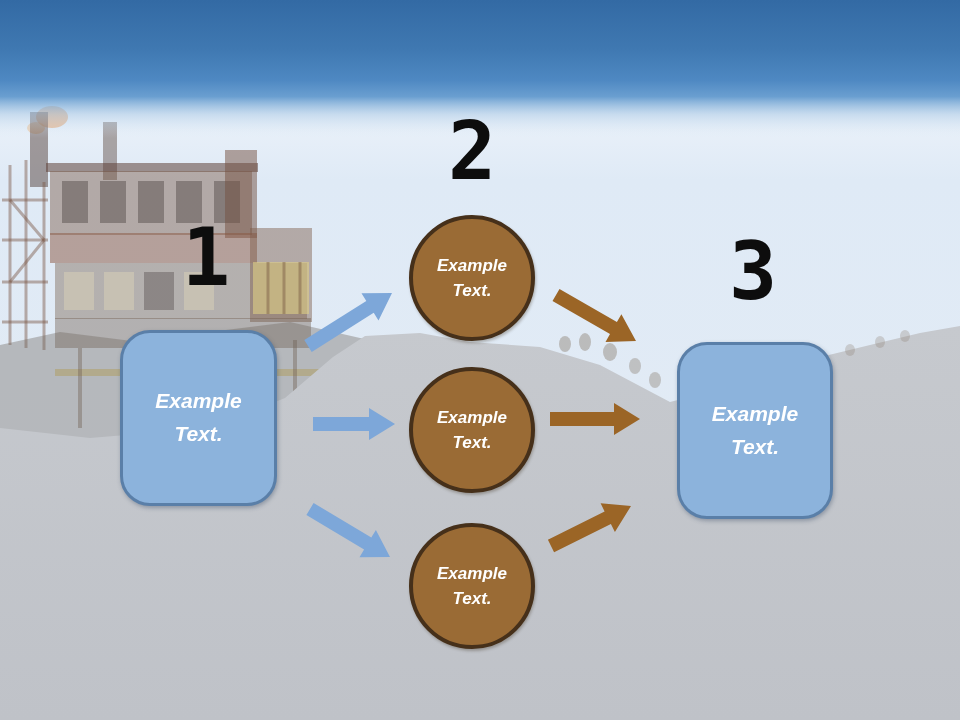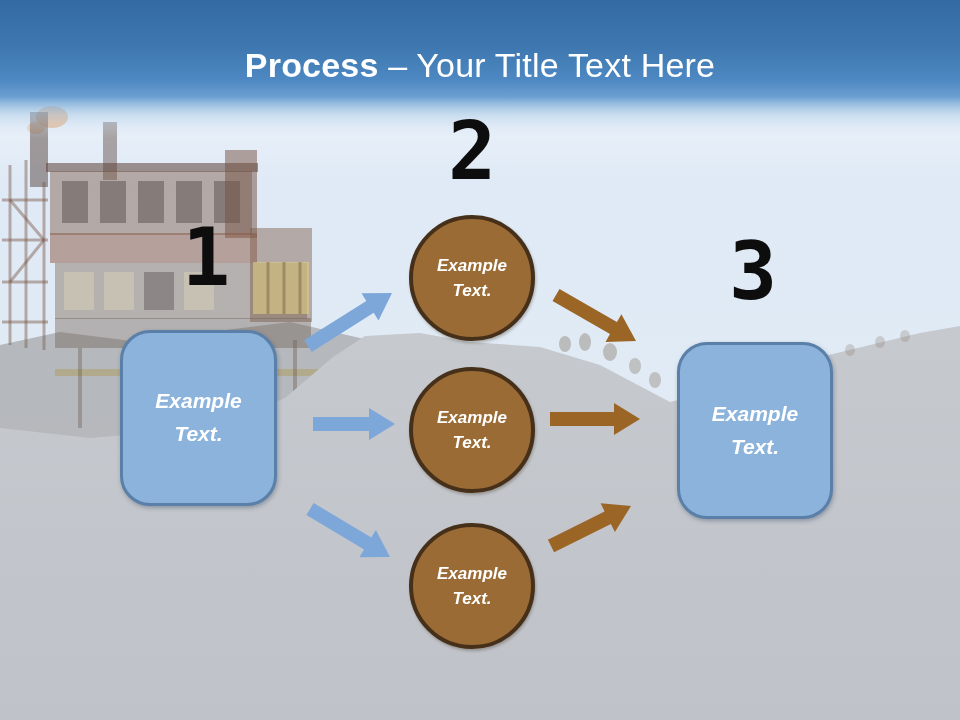--- a/index.html
+++ b/index.html
@@ -155,24 +155,20 @@
 
   <svg class="arrows" id="arrowLayer" width="960" height="720" viewBox="0 0 960 720">
       <polygon points="311.7,351.9 373.7,312.8 378.5,320.4 392,293 361.5,293.3 366.3,301 304.3,340.1" fill="#7da7d9"></polygon>
       <polygon points="313,431 369,431 369,440 395,424 369,408 369,417 313,417" fill="#7da7d9"></polygon>
       <polygon points="306.4,515 364.1,549.6 359.5,557.3 390,557 375.9,529.9 371.3,537.6 313.6,503" fill="#7da7d9"></polygon>
       <polygon points="552.5,301.1 610,334.1 605.5,341.9 636,341 621.4,314.2 616.9,322 559.5,288.9" fill="#9b6526"></polygon>
       <polygon points="550,426 614,426 614,435 640,419 614,403 614,412 550,412" fill="#9b6526"></polygon>
       <polygon points="554.1,552.3 610.9,523.9 614.9,531.9 631,506 600.6,503.3 604.6,511.4 547.9,539.7" fill="#9b6526"></polygon>
     </svg>
 
-  <div class="title-wrap">
-    <span class="t-bold">Process</span>
-    <span class="t-rest">– Your Title Text Here</span>
-  </div>
 
   <div class="step-num" id="num1">1</div>
   <div class="step-num" id="num2">2</div>
   <div class="step-num" id="num3">3</div>
 
   <div class="pbox" id="boxLeft">
     <span class="lbl">Example Text.</span>
   </div>
 
   <div class="pcircle" id="circ1">

